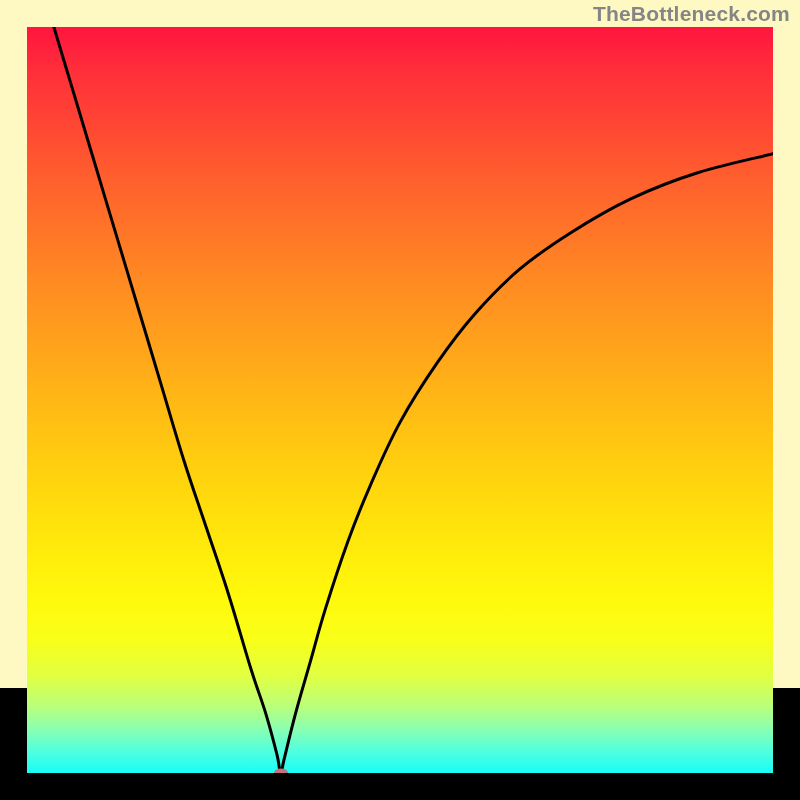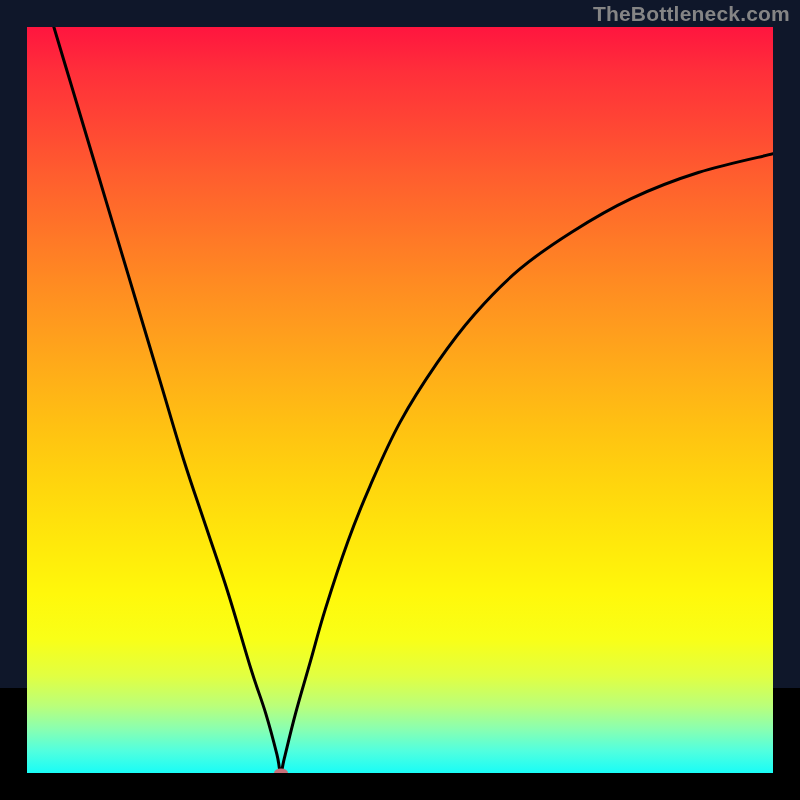--- a/index.html
+++ b/index.html
@@ -7,21 +7,21 @@
     padding: 0;
     width: 800px;
     height: 800px;
     background: #000;
     overflow: hidden;
   }
   .frame {
     position: relative;
     width: 800px;
     height: 688px;
-    background: #0f172a;
+    background: #fef9c3;
   }
   .plot {
     position: absolute;
     left: 27px;
     top: 27px;
     width: 746px;
     height: 746px;
     overflow: hidden;
   }
   .gradient {

